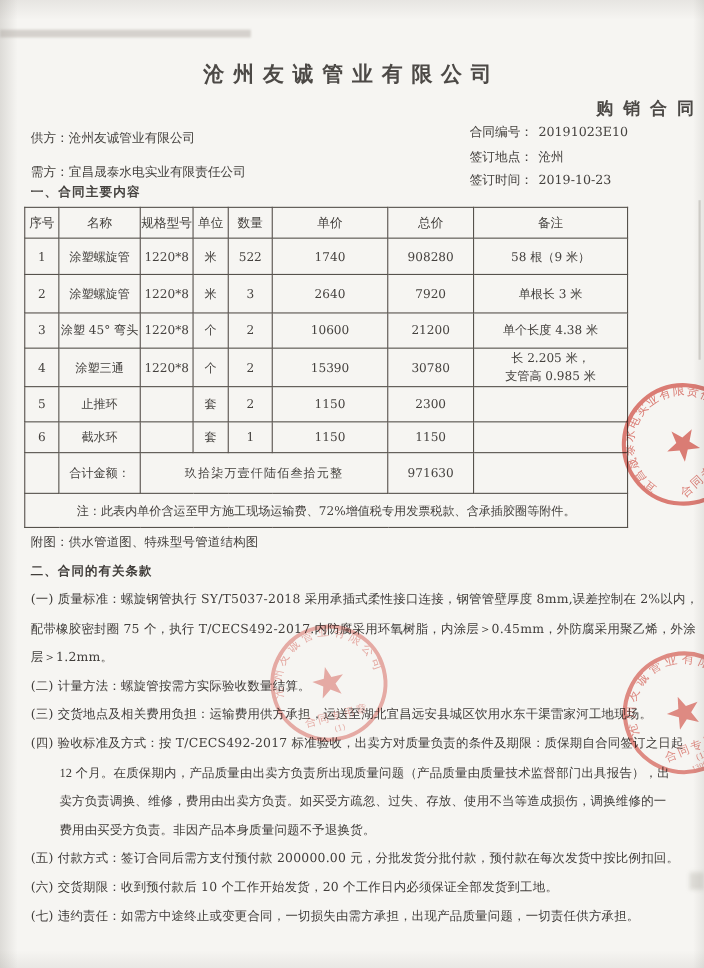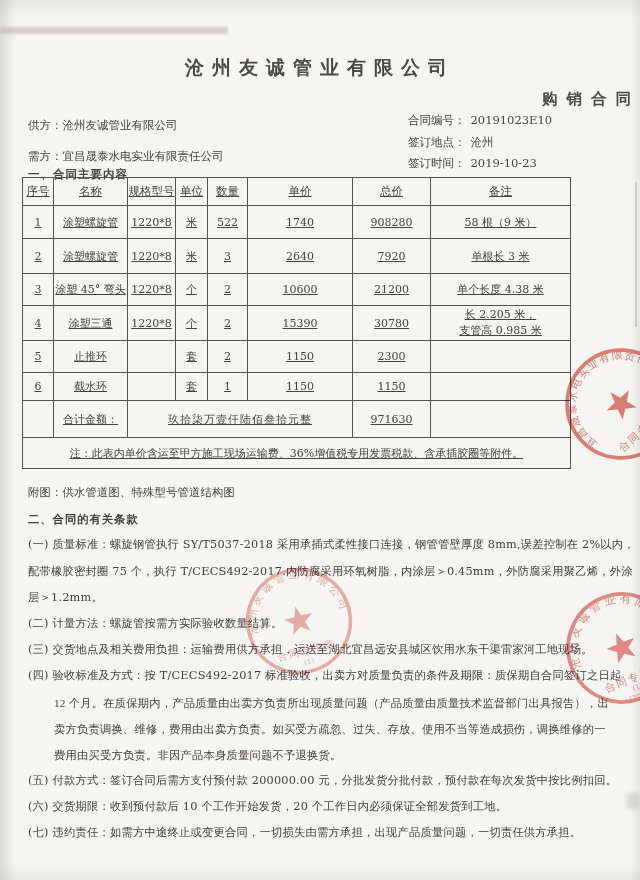--- a/index.html
+++ b/index.html
@@ -17,25 +17,25 @@
   .abs{position:absolute;}
   .nowrap{white-space:nowrap;}
   
   .artifact-top{left:0;top:27px;width:228px;height:7px;background:rgba(172,167,159,.45);filter:blur(1px);}
   .artifact-right{left:635px;top:182px;width:2px;height:145px;background:rgba(150,145,138,.35);}
   .artifact-smudge{left:627px;top:793px;width:13px;height:16px;background:rgba(160,154,147,.30);filter:blur(2px);}
   
   .company-title{left:0;top:55px;width:640px;text-align:center;font-size:19px;font-weight:600;letter-spacing:8px;color:#4c4946;}
   .doc-title{left:0;top:89px;width:640px;text-align:right;font-size:15.5px;font-weight:600;letter-spacing:9px;color:#4c4946;}
   .party-line{left:28px;font-size:11.5px;}
-  .meta-line{left:408px;font-size:11.5px;}
+  .meta-line{left:427px;font-size:11.5px;}
   .meta-line .val{margin-left:5px;}
   .section-title{left:28px;font-size:11.5px;font-weight:600;letter-spacing:1px;}
   
-  table.items{position:absolute;left:22px;top:177px;width:548px;border-collapse:collapse;table-layout:fixed;font-size:11px;color:#45423f;text-decoration:underline;}
+  table.items{position:absolute;left:22px;top:188px;width:548px;border-collapse:collapse;table-layout:fixed;font-size:11px;color:#45423f;}
   table.items td,table.items th{border:1px solid #56524c;text-align:center;vertical-align:middle;padding:0;font-weight:normal;overflow:hidden;}
   table.items th{font-size:11.5px;}
   td.prewrap{white-space:pre-line;line-height:1.5;}
   td.note-cell{text-align:left;padding:2px 4px 2px 4px;font-size:11px;}
   td.words-cell{letter-spacing:1px;}
   
   .terms{left:28px;top:480px;width:596px;font-size:11.3px;letter-spacing:.2px;color:#403d3a;}
   .tline{height:26.2px;line-height:26.2px;white-space:nowrap;}
   .tline.bold{font-weight:600;letter-spacing:1px;}
   .tline.indent{padding-left:26px;font-family:Liberation Serif, serif;}
@@ -157,21 +157,21 @@
       <td></td>
     </tr>
     <tr style="height:37px">
       <td></td>
       <td>合计金额：</td>
       <td colspan="4" class="words-cell">玖拾柒万壹仟陆佰叁拾元整</td>
       <td>971630</td>
       <td></td>
     </tr>
     <tr style="height:31px">
-      <td colspan="8" class="note-cell">注：此表内单价含运至甲方施工现场运输费、36%增值税专用发票税款、含承插胶圈等附件。</td>
+      <td colspan="8" class="note-cell">注：此表内单价含运至甲方施工现场运输费、72%增值税专用发票税款、含承插胶圈等附件。</td>
     </tr>
   </tbody>
     </table>
 
   <div class="abs terms">
     <div class="tline">附图：供水管道图、特殊型号管道结构图</div>
     <div class="tline bold">二、合同的有关条款</div>
     <div class="tline">(一) 质量标准：螺旋钢管执行 SY/T5037-2018 采用承插式柔性接口连接，钢管管壁厚度 8mm,误差控制在 2%以内，</div>
     <div class="tline">配带橡胶密封圈 75 个，执行 T/CECS492-2017.内防腐采用环氧树脂，内涂层＞0.45mm，外防腐采用聚乙烯，外涂</div>
     <div class="tline">层＞1.2mm。</div>

